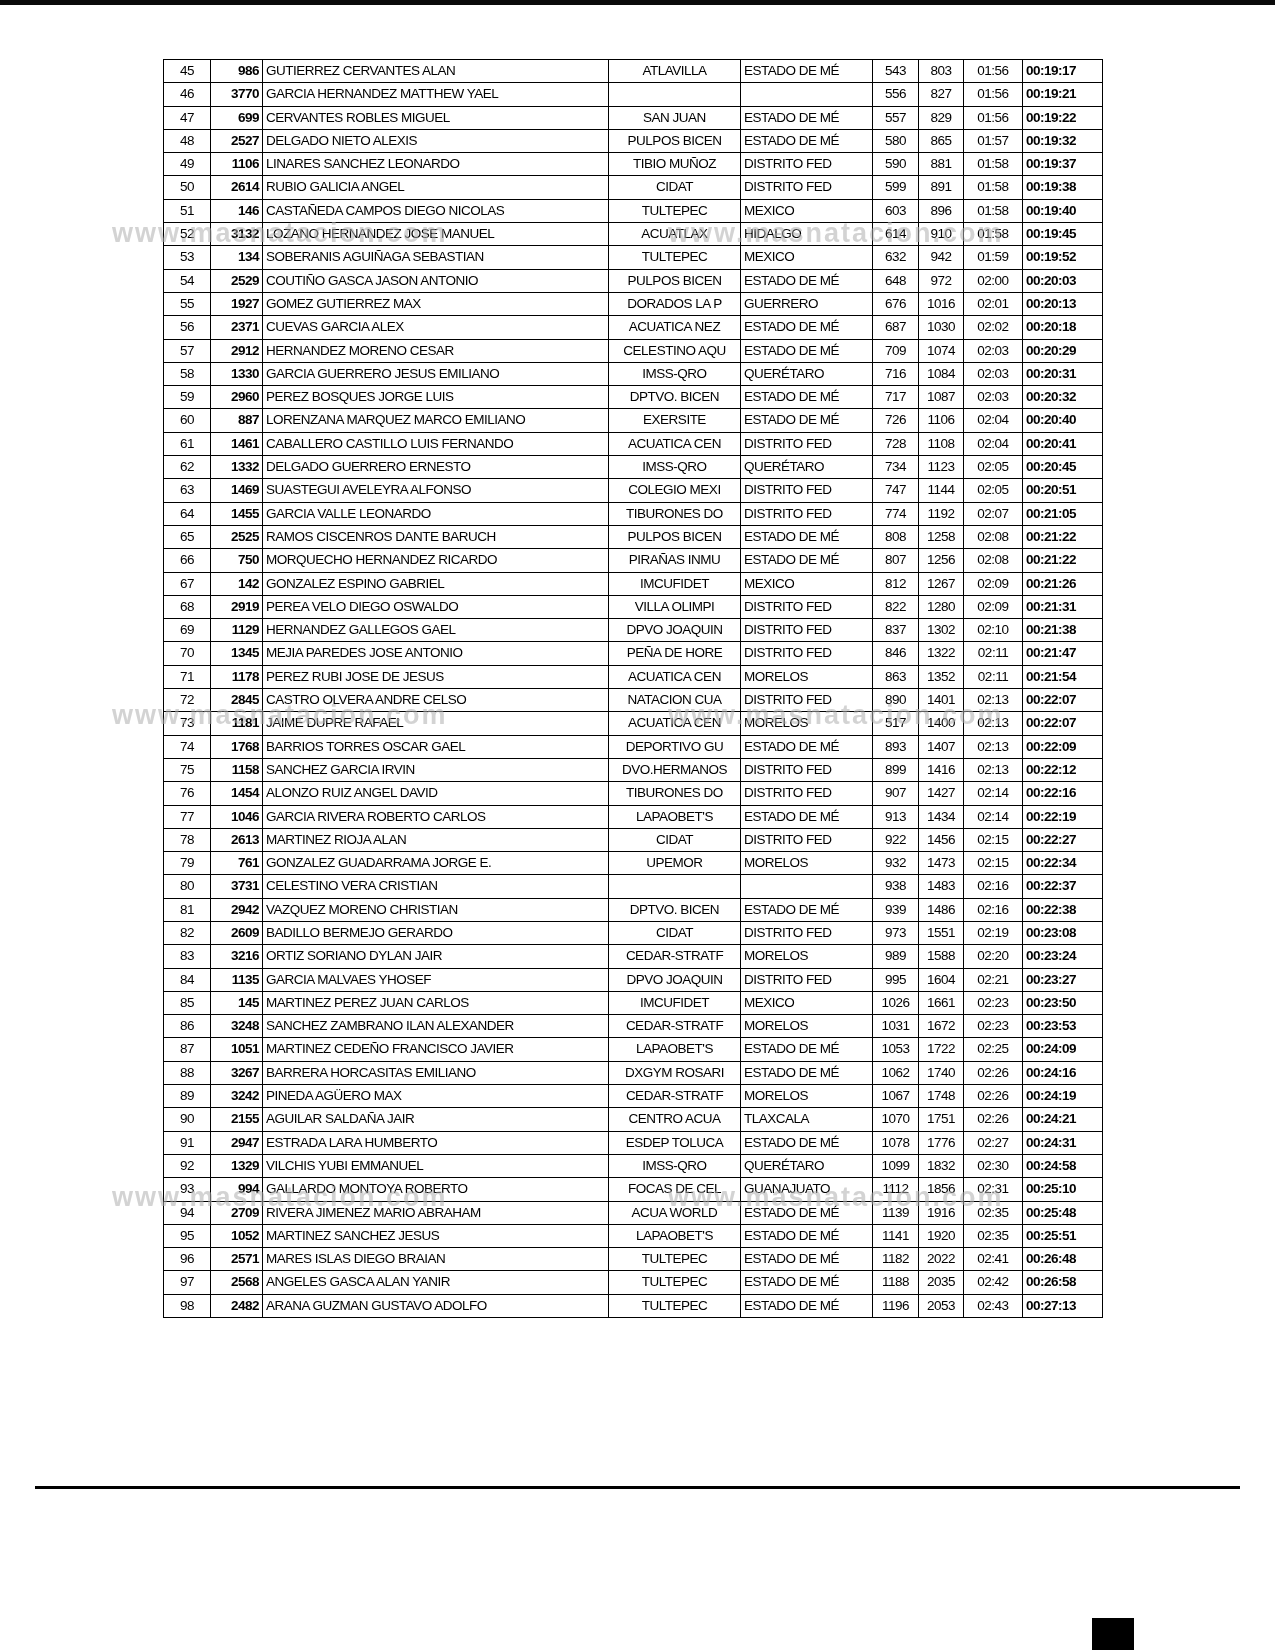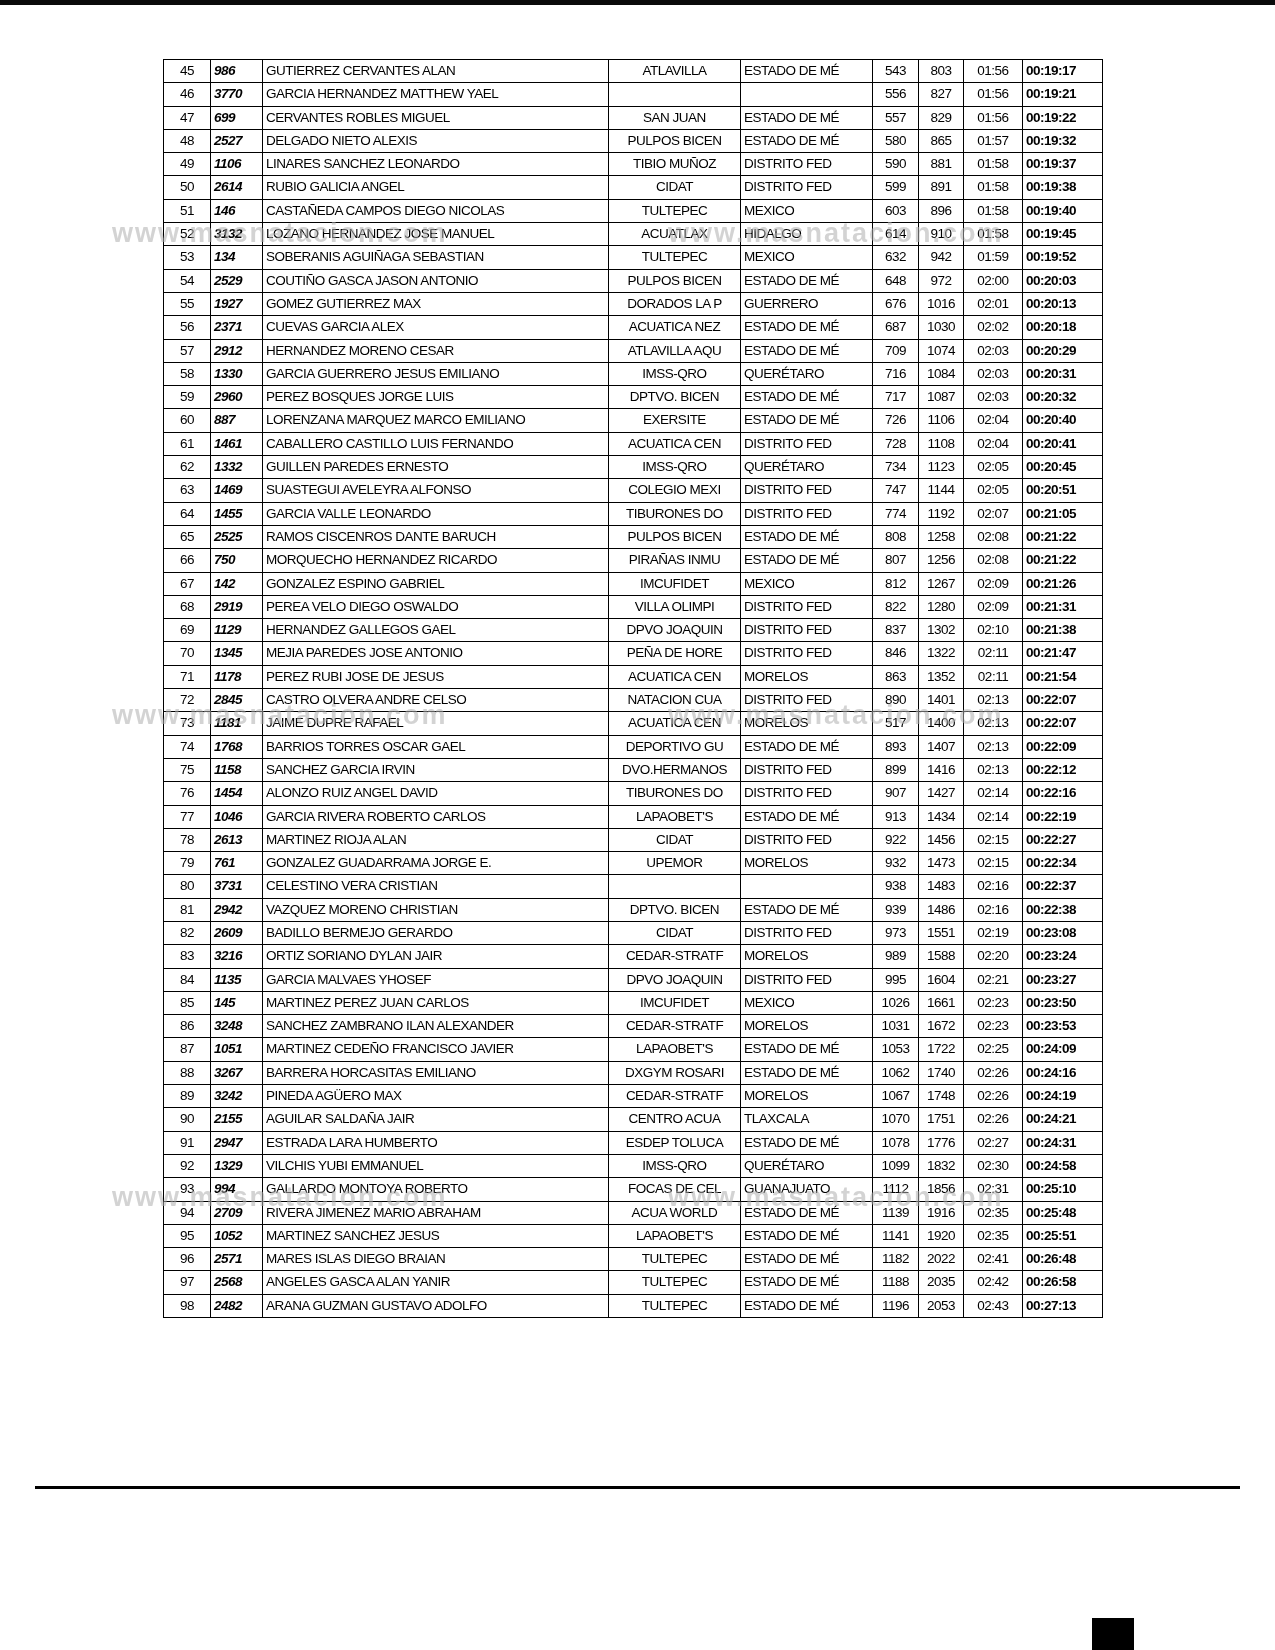--- a/index.html
+++ b/index.html
@@ -20,21 +20,21 @@
     background:transparent; z-index:2;
   }
   table.results td {
     border:1.4px solid #000;
     height:22.3px; line-height:22.3px;
     overflow:hidden; white-space:nowrap;
     font-size:13.5px; letter-spacing:-0.5px;
     padding:0 3px; vertical-align:middle;
   }
   td.c-pos  { text-align:center; font-size:14px; }
-  td.c-bib  { text-align:left; font-weight:bold; font-size:14px;font-style:italic; }
+  td.c-bib  { text-align:right; font-weight:bold; font-size:14px; }
   td.c-name { text-align:left; font-size:13.8px; }
   td.c-team { text-align:center; font-size:12.6px; }
   td.c-state{ text-align:left; font-size:12.6px; }
   td.c-m1, td.c-m2 { text-align:center; font-size:12.6px; }
   td.c-pace { text-align:center; font-size:12.6px; }
   td.c-time { text-align:left; font-weight:bold; font-size:15.5px; letter-spacing:-0.5px; padding-left:5px; }
 
   .watermark {
     position:absolute; z-index:3; pointer-events:none;
     color:rgba(175,175,175,0.55); font-weight:bold;
@@ -210,21 +210,21 @@
     <td class="c-state">ESTADO DE MÉ</td>
     <td class="c-m1">687</td>
     <td class="c-m2">1030</td>
     <td class="c-pace">02:02</td>
     <td class="c-time">00:20:18</td>
   </tr>
         <tr class="result-row">
     <td class="c-pos">57</td>
     <td class="c-bib">2912</td>
     <td class="c-name">HERNANDEZ MORENO CESAR</td>
-    <td class="c-team">ATLAVILLA AQU</td>
+    <td class="c-team">CELESTINO AQU</td>
     <td class="c-state">ESTADO DE MÉ</td>
     <td class="c-m1">709</td>
     <td class="c-m2">1074</td>
     <td class="c-pace">02:03</td>
     <td class="c-time">00:20:29</td>
   </tr>
         <tr class="result-row">
     <td class="c-pos">58</td>
     <td class="c-bib">1330</td>
     <td class="c-name">GARCIA GUERRERO JESUS EMILIANO</td>
@@ -264,21 +264,21 @@
     <td class="c-team">ACUATICA CEN</td>
     <td class="c-state">DISTRITO FED</td>
     <td class="c-m1">728</td>
     <td class="c-m2">1108</td>
     <td class="c-pace">02:04</td>
     <td class="c-time">00:20:41</td>
   </tr>
         <tr class="result-row">
     <td class="c-pos">62</td>
     <td class="c-bib">1332</td>
-    <td class="c-name">GUILLEN PAREDES ERNESTO</td>
+    <td class="c-name">DELGADO GUERRERO ERNESTO</td>
     <td class="c-team">IMSS-QRO</td>
     <td class="c-state">QUERÉTARO</td>
     <td class="c-m1">734</td>
     <td class="c-m2">1123</td>
     <td class="c-pace">02:05</td>
     <td class="c-time">00:20:45</td>
   </tr>
         <tr class="result-row">
     <td class="c-pos">63</td>
     <td class="c-bib">1469</td>

